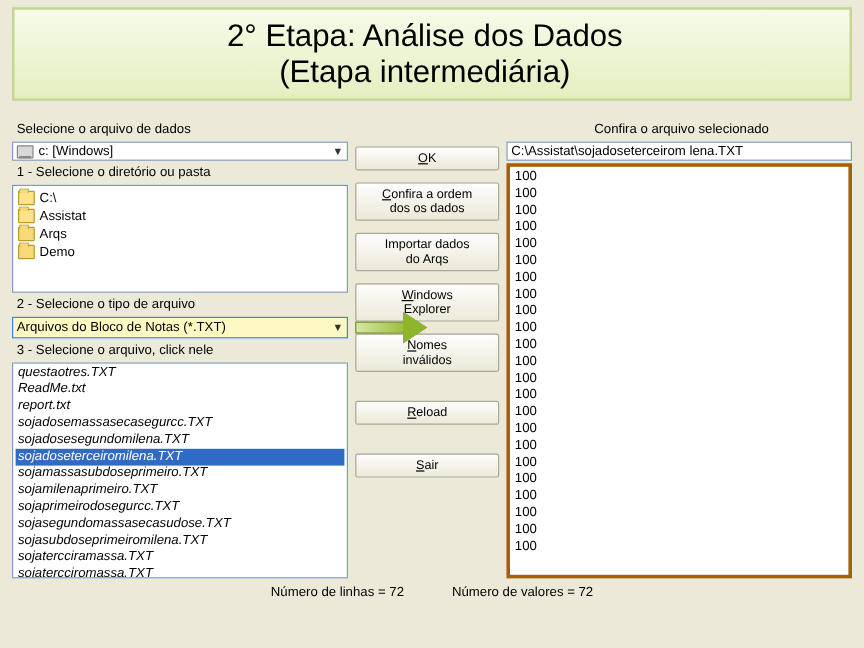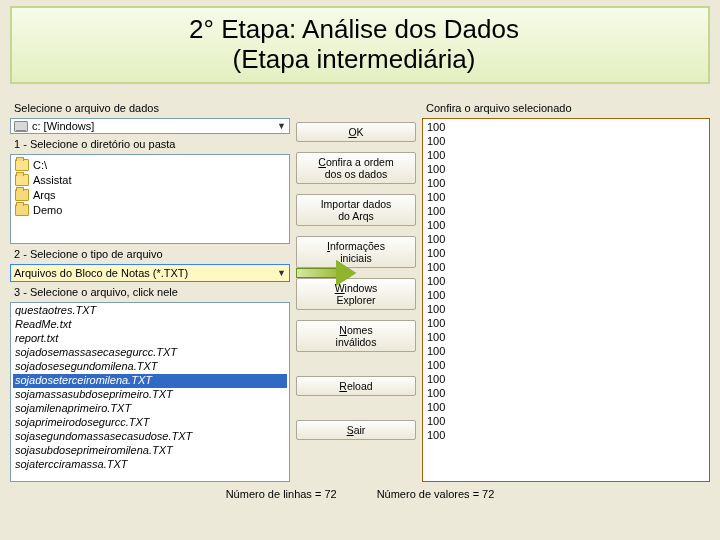--- a/index.html
+++ b/index.html
@@ -29,21 +29,21 @@
   .tabbar { background:#ece9d8; height:10px; }
   .panel {
     display: flex;
     gap: 6px;
     padding: 2px 4px 0 4px;
   }
   .left { width: 280px; display:flex; flex-direction:column; gap:2px; }
   .mid  { width: 120px; display:flex; flex-direction:column; gap:10px; padding-top:22px;}
   .right{ flex:1; display:flex; flex-direction:column; gap:2px; }
   .label-row { font-size:11px; padding:2px 0 2px 4px; }
-  .center { text-align:left; }
+  .center { text-align:center; }
   .ctrl {
     background:#fff;
     border:1px solid #7f9db9;
     padding:1px 2px;
     font-size:11px;
   }
   .drive { display:flex; align-items:center; gap:4px; padding:1px 3px;justify-content:flex-end;}
   .drive .dd { margin-left:auto; font-size:9px; color:#333;}
   .dirlist {
     background:#fff; border:1px solid #7f9db9;
@@ -76,21 +76,21 @@
     font-size:10.5px;
     padding:3px 2px;
     line-height:12px;
   }
   .btn u { text-decoration: underline; }
   .btn .line { display:block;}
   .right .path {
     background:#fff;border:1px solid #7f9db9;padding:1px 3px;font-size:11px;height:16px;overflow:hidden;
   }
   .right .preview {
-    background:#fff;border:1px solid #a16207;
+    background:#fff;border:3px solid #a16207;
     flex:1; min-height:330px; padding:2px 4px; font-size:11px;
     overflow:hidden;
   }
   .right .preview div { height:14px; }
   .status {
     margin-top:4px;
     display:flex; gap:40px; justify-content:center;
     font-size:11px; color:#000;
     padding:2px 0 4px 0;
   }
@@ -169,53 +169,51 @@
             <div>report.txt</div>
             <div>sojadosemassasecasegurcc.TXT</div>
             <div>sojadosesegundomilena.TXT</div>
             <div class="sel">sojadoseterceiromilena.TXT</div>
             <div>sojamassasubdoseprimeiro.TXT</div>
             <div>sojamilenaprimeiro.TXT</div>
             <div>sojaprimeirodosegurcc.TXT</div>
             <div>sojasegundomassasecasudose.TXT</div>
             <div>sojasubdoseprimeiromilena.TXT</div>
             <div>sojatercciramassa.TXT</div>
+            <div>sojatercciromassa.TXT</div>
           </div>
     </div>
 
     <div class="mid">
       <div class="btn"><u>O</u><span></span>K</div>
       <div class="btn">
         <span class="line"><u>C</u>onfira a ordem</span>
         <span class="line">dos os dados</span>
       </div>
       <div class="btn">
         <span class="line">Importar dados</span>
         <span class="line">do Arqs</span>
-      </div>
-      <div class="btn">
-        <span class="line"><u>I</u>nformações</span>
-        <span class="line">iniciais</span>
       </div>
       <div class="btn">
         <span class="line"><u>W</u>indows</span>
         <span class="line">Explorer</span>
       </div>
       <div class="btn">
         <span class="line"><u>N</u>omes</span>
         <span class="line">inválidos</span>
       </div>
       <div style="height:4px"></div>
       <div class="btn"><u>R</u>eload</div>
       <div style="height:4px"></div>
       <div class="btn"><u>S</u>air</div>
     </div>
 
     <div class="right">
       <div class="label-row center">Confira o arquivo selecionado</div>
+      <div class="path">C:\Assistat\sojadoseterceirom lena.TXT</div>
       <div class="preview" id="preview">
             <div>100</div>
             <div>100</div>
             <div>100</div>
             <div>100</div>
             <div>100</div>
             <div>100</div>
             <div>100</div>
             <div>100</div>
             <div>100</div>

